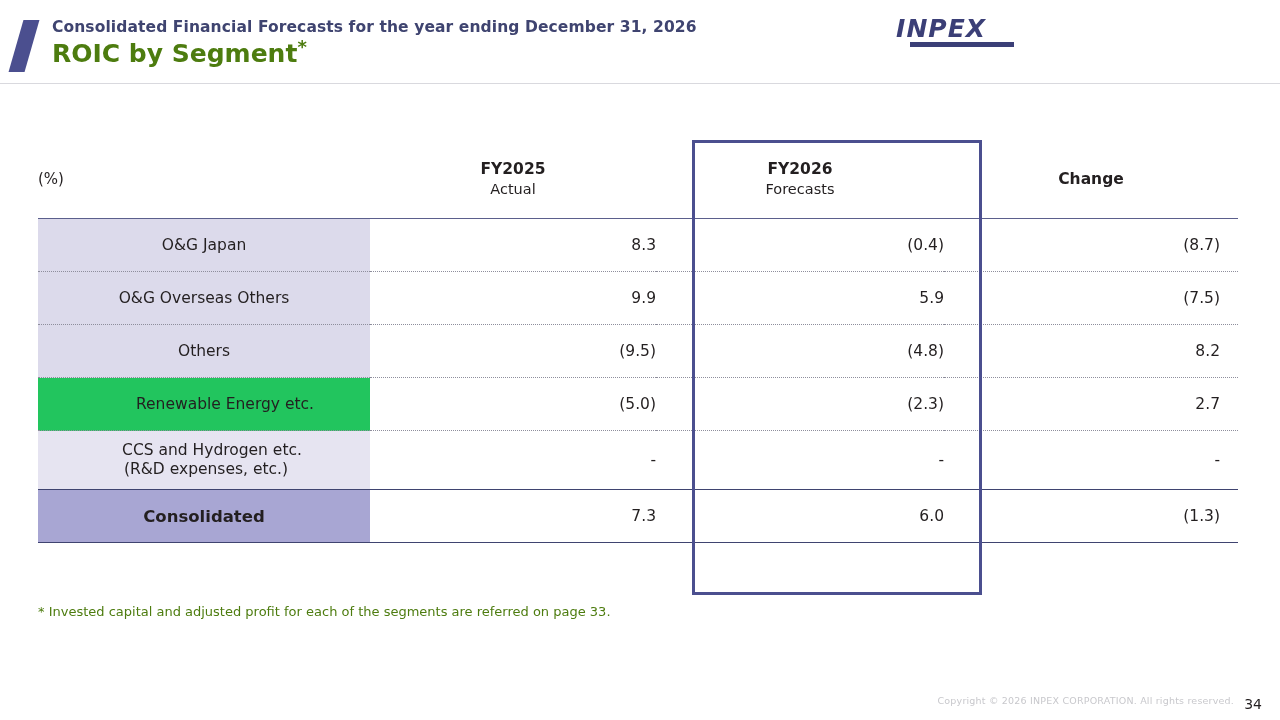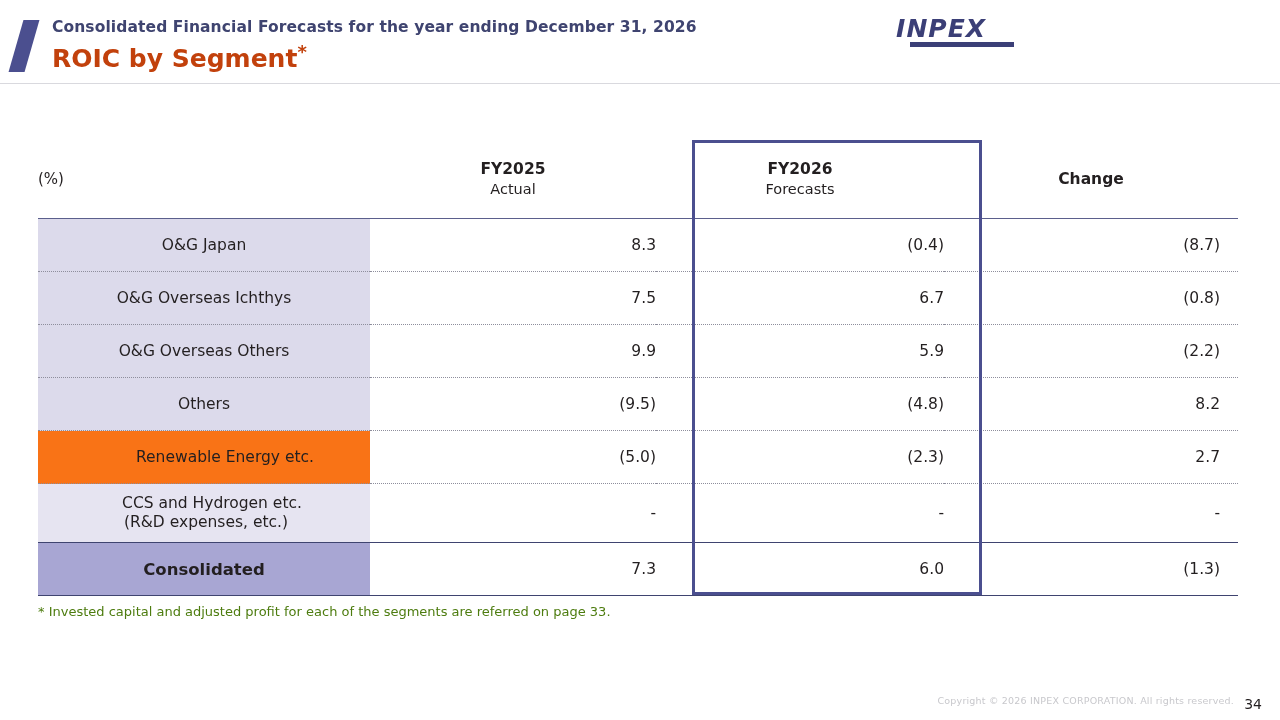--- a/index.html
+++ b/index.html
@@ -53,24 +53,23 @@
     top: 18px;
   }
   .header-sub {
     font-size: 15.5px;
     font-weight: bold;
     color: #3f4470;
     letter-spacing: 0.1px;
     line-height: 1.2;
   }
   .header-title {
-    margin-top: 5px;
     font-size: 25px;
     font-weight: bold;
-    color: #c2410c;
+    color: #4d7c0f;
     line-height: 1.15;
   }
   .header-title .asterisk {
     font-size: 18px;
     vertical-align: super;
     font-weight: bold;
   }
   .logo {
     position: absolute;
     right: 26px;
@@ -135,21 +134,21 @@
 
   .row-label {
     font-size: 15.5px;
     padding-left: 14px;
     height: 52px;
     background: #dcdaeb;
     text-align: center;
   }
   .row-label.indent {
     padding-left: 42px;
-    background: #f97316;
+    background: #22c55e;
   }
   .row-label.indent2 {
     padding-left: 16px;
     background: #e6e4f1;
     line-height: 1.25;
   }
   .row-label.total {
     background: #a8a6d3;
     font-weight: bold;
     font-size: 16.5px;
@@ -254,30 +253,24 @@
       </tr>
     </thead>
     <tbody>
       <tr class="data-row">
         <td class="row-label">O&amp;G Japan</td>
         <td class="num">8.3</td>
         <td class="num">(0.4)</td>
         <td class="num wide">(8.7)</td>
       </tr>
       <tr class="data-row">
-        <td class="row-label">O&amp;G Overseas Ichthys</td>
-        <td class="num">7.5</td>
-        <td class="num">6.7</td>
-        <td class="num wide">(0.8)</td>
-      </tr>
-      <tr class="data-row">
         <td class="row-label">O&amp;G Overseas Others</td>
         <td class="num">9.9</td>
         <td class="num">5.9</td>
-        <td class="num wide">(2.2)</td>
+        <td class="num wide">(7.5)</td>
       </tr>
       <tr class="data-row">
         <td class="row-label">Others</td>
         <td class="num">(9.5)</td>
         <td class="num">(4.8)</td>
         <td class="num wide">8.2</td>
       </tr>
       <tr class="data-row">
         <td class="row-label indent">Renewable Energy etc.</td>
         <td class="num">(5.0)</td>

